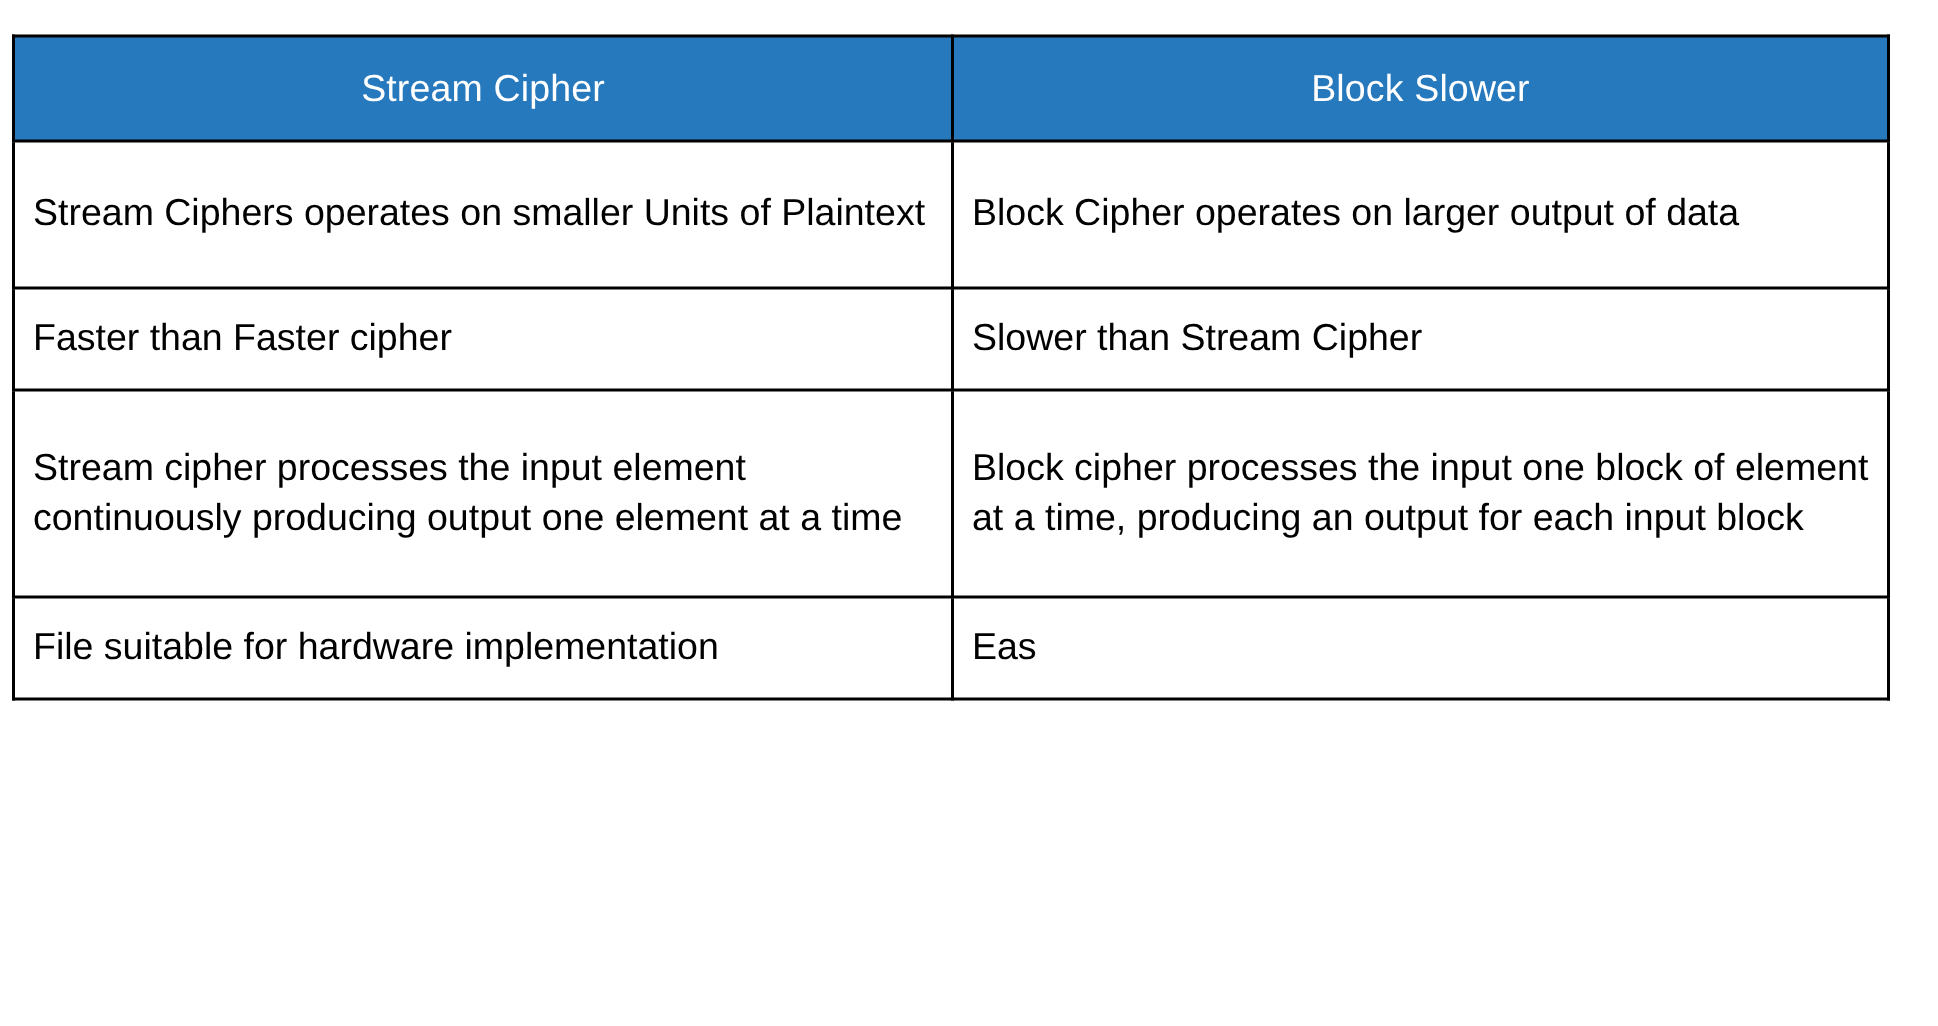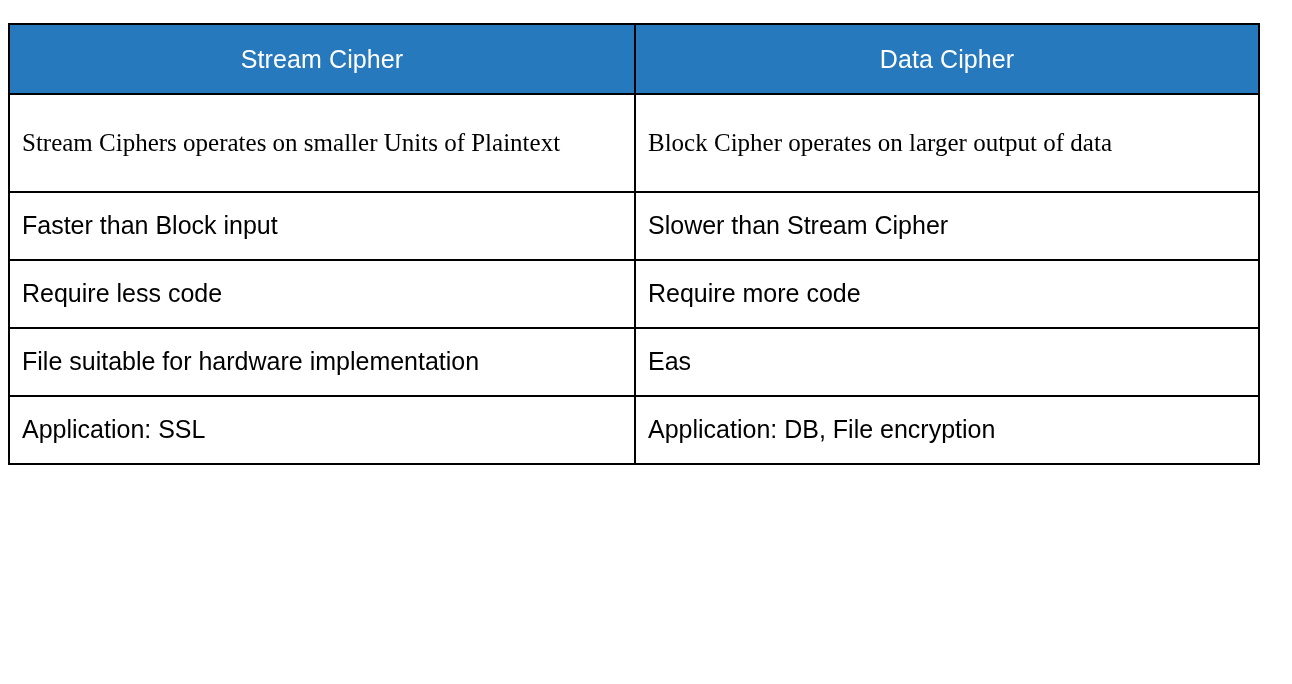--- a/index.html
+++ b/index.html
@@ -55,57 +55,53 @@
 
   table.cmp tbody td {
     color: #000000;
     font-weight: normal;
     font-size: 25px;
     line-height: 1.32;
     text-align: left;
     padding: 9px 12px 10px 12px;
   }
 
-  tr.r-tall td  { height: 98px; font-family: Liberation Serif, serif; }
+  tr.r-tall td  { height: 98px; }
   tr.r-short td { height: 68px; }
   tr.r-xtall td { height: 138px; }
 </style>
 </head>
 <body>
 
 <div class="page">
   <div class="table-wrap">
     <table class="cmp">
       <colgroup>
         <col class="c1">
         <col class="c2">
       </colgroup>
       <thead>
         <tr>
           <th>Stream Cipher</th>
-          <th>Data Cipher</th>
+          <th>Block Slower</th>
         </tr>
       </thead>
       <tbody>
         <tr class="r-tall">
           <td>Stream Ciphers operates on smaller Units of Plaintext</td>
           <td>Block Cipher operates on larger output of data</td>
         </tr>
         <tr class="r-short">
-          <td>Faster than Block input</td>
+          <td>Faster than Faster cipher</td>
           <td>Slower than Stream Cipher</td>
         </tr>
-        <tr class="r-short">
-          <td>Require less code</td>
-          <td>Require more code</td>
+        <tr class="r-xtall">
+          <td>Stream cipher processes the input element continuously producing output one element at a time</td>
+          <td>Block cipher processes the input one block of element at a time, producing an output for each input block</td>
         </tr>
         <tr class="r-short">
           <td>File suitable for hardware implementation</td>
           <td>Eas</td>
-        </tr>
-        <tr class="r-short">
-          <td>Application: SSL</td>
-          <td>Application: DB, File encryption</td>
         </tr>
       </tbody>
     </table>
   </div>
 </div>
 
 </body></html>

